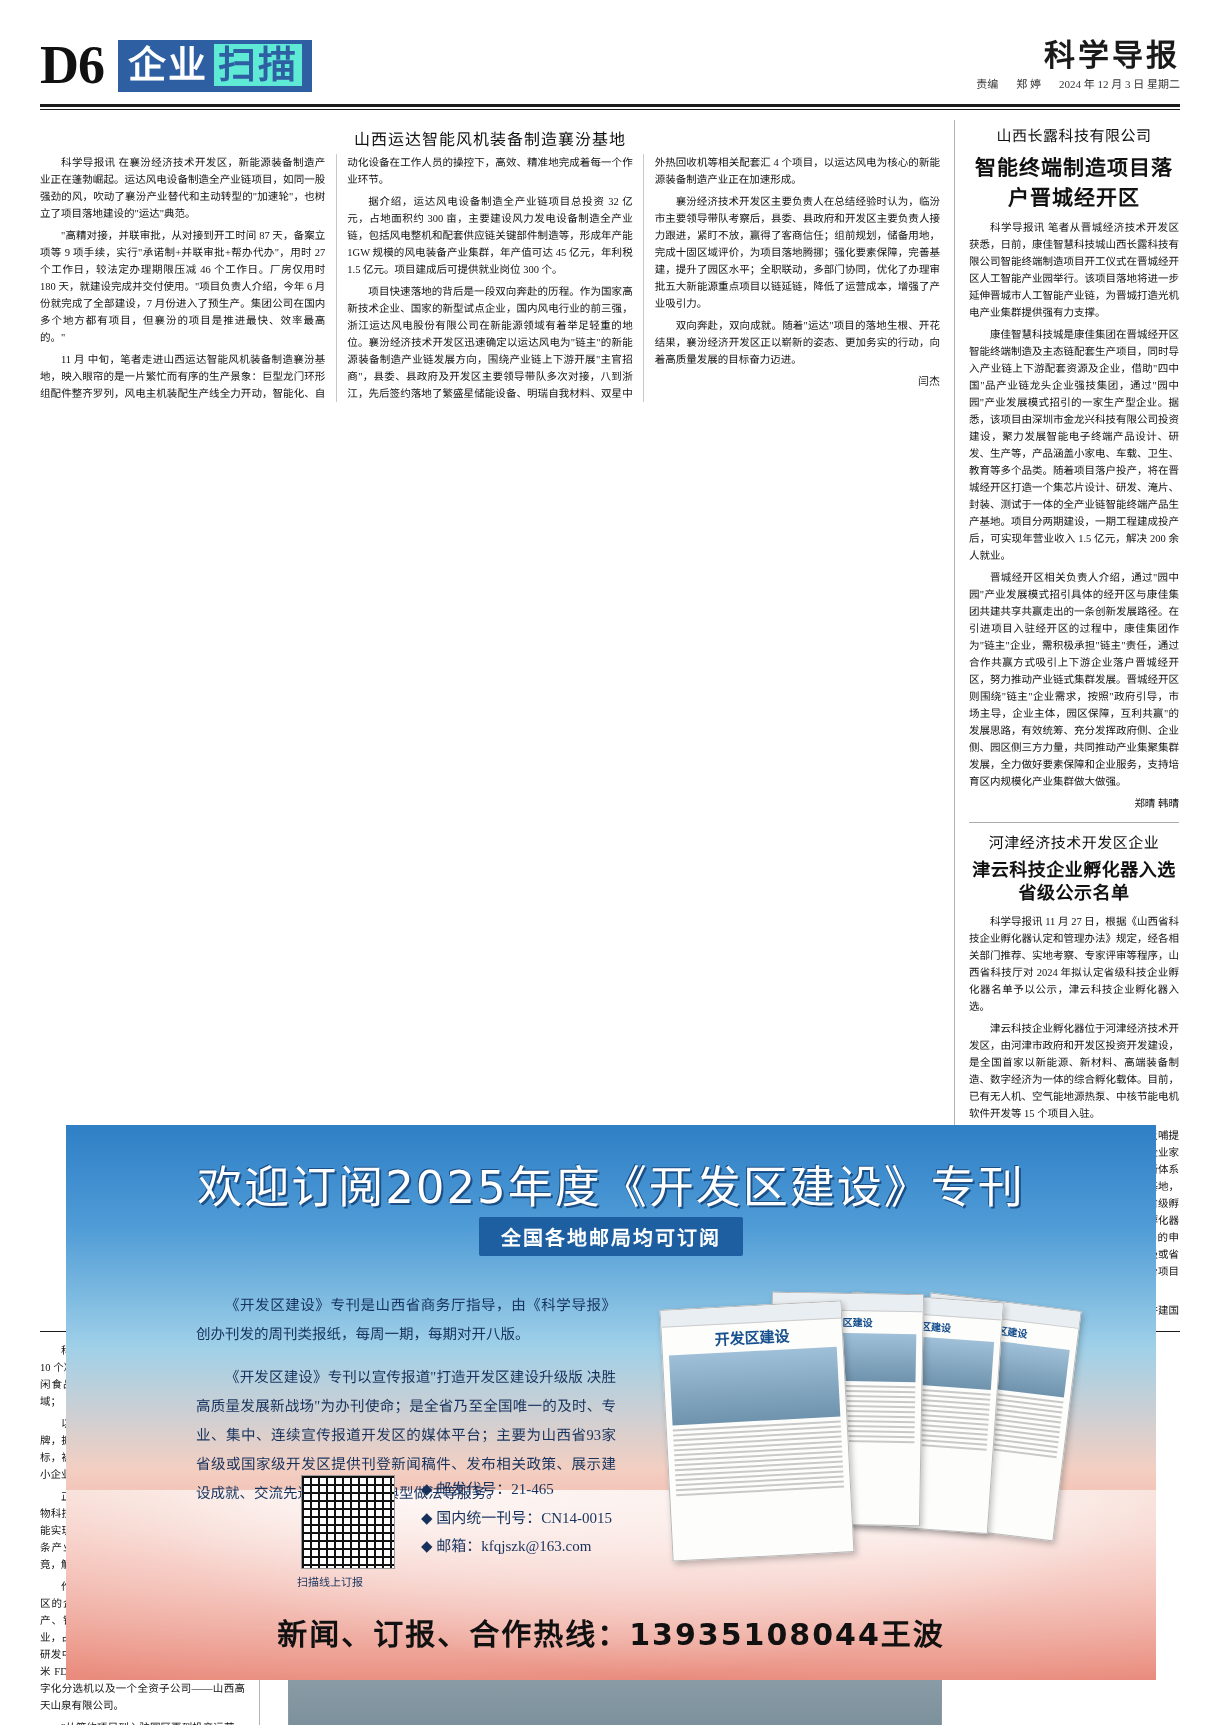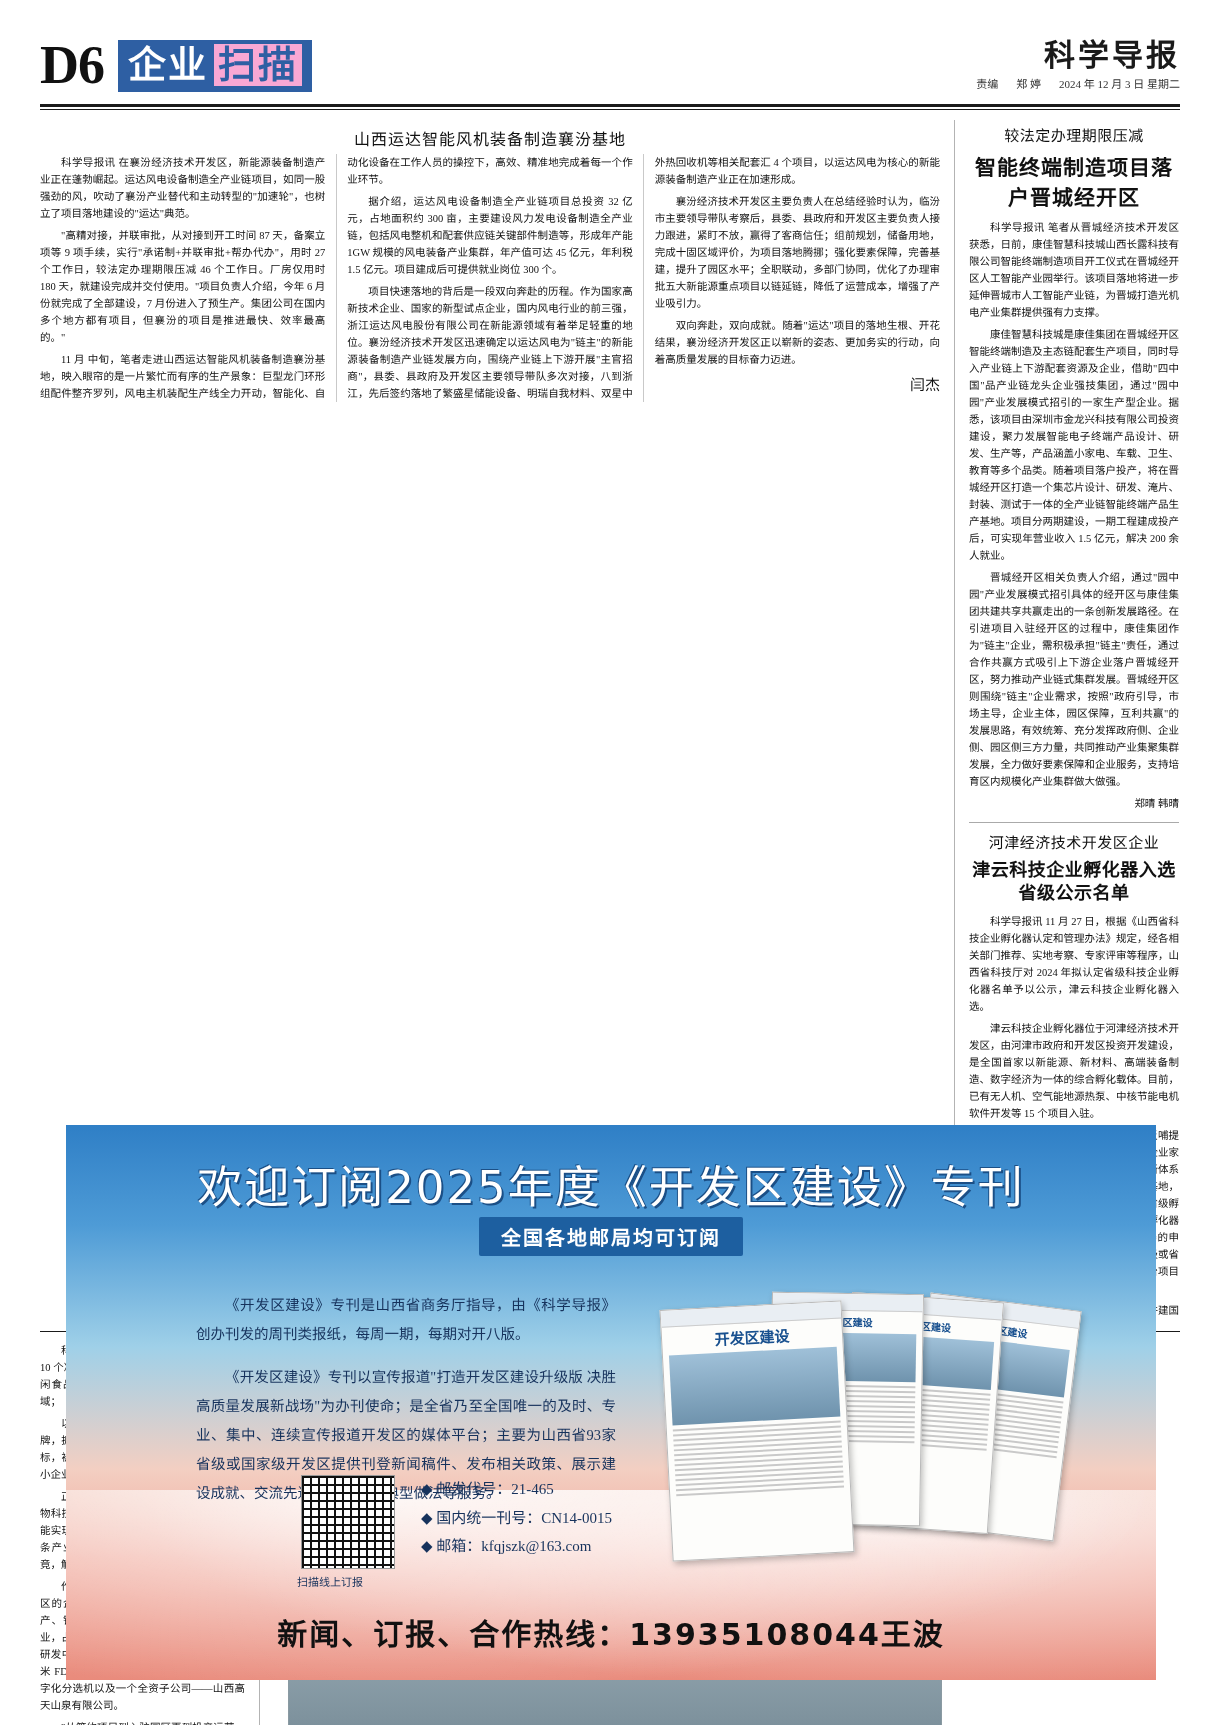--- a/index.html
+++ b/index.html
@@ -23,21 +23,21 @@
     font-family:"Liberation Serif",serif;
     font-size:54px;font-weight:700;letter-spacing:-1px;color:#111;line-height:1;
   }
   .section-badge{
     background:#2e5fa3;color:#fff;padding:4px 10px 6px 10px;
     font-family:"DejaVu Sans","Liberation Sans",sans-serif;
     font-weight:700;font-size:38px;letter-spacing:2px;line-height:1;
     display:flex;align-items:center;gap:6px;
   }
   .badge-part2{
-    background:#f9a8d4;color:#2e5fa3;padding:2px 4px;
+    background:#5eead4;color:#2e5fa3;padding:2px 4px;
   }
   .mast-right{display:flex;flex-direction:column;align-items:flex-end;gap:4px;}
   .paper-name{
     font-size:31px;font-weight:700;letter-spacing:3px;color:#1a1a1a;
     font-family:"DejaVu Serif",serif;line-height:1;
   }
   .mast-meta{font-size:11px;color:#333;display:flex;gap:18px;align-items:center;}
   .mast-rule{position:absolute;left:40px;top:104px;width:1140px;height:3px;background:#1a1a1a;}
   .mast-rule2{position:absolute;left:40px;top:109px;width:1140px;height:1px;background:#1a1a1a;}
 
@@ -53,21 +53,21 @@
   .kicker{
     text-align:center;font-size:16px;letter-spacing:1px;margin:6px 0 4px 0;color:#111;
   }
   .headline-main{
     text-align:center;font-size:46px;font-weight:700;letter-spacing:2px;
     font-family:"DejaVu Sans","Liberation Sans",sans-serif;margin:6px 0 14px 0;color:#000;
   }
   .cols3{column-count:3;column-gap:22px;column-rule:1px solid #c9c9c9;
     font-size:10.5px;line-height:1.62;text-align:justify;}
   .cols3 p{margin:0 0 5px 0;text-indent:2em;}
-  .sign{text-align:right;margin-top:4px;font-size:15px;}
+  .sign{text-align:right;margin-top:4px;font-size:11px;}
 
   
   .rail-company{font-size:15px;text-align:center;margin:4px 0 6px 0;letter-spacing:.5px;}
   .rail-head{font-size:21px;font-weight:700;text-align:center;letter-spacing:1px;
     font-family:"DejaVu Sans","Liberation Sans",sans-serif;margin:2px 0 8px 0;}
   .rail-body{font-size:10.5px;line-height:1.62;text-align:justify;}
   .rail-body p{margin:0 0 5px 0;text-indent:2em;}
   .rail-sign{text-align:right;font-size:10.5px;margin-top:2px;}
   .rail-divider{height:1px;background:#aaa;margin:10px 0 8px 0;}
   .rail-head2{font-size:18px;font-weight:700;text-align:center;letter-spacing:.5px;
@@ -201,21 +201,21 @@
           <p>项目快速落地的背后是一段双向奔赴的历程。作为国家高新技术企业、国家的新型试点企业，国内风电行业的前三强，浙江运达风电股份有限公司在新能源领域有着举足轻重的地位。襄汾经济技术开发区迅速确定以运达风电为"链主"的新能源装备制造产业链发展方向，围绕产业链上下游开展"主官招商"，县委、县政府及开发区主要领导带队多次对接，八到浙江，先后签约落地了繁盛星储能设备、明瑞自我材料、双星中外热回收机等相关配套汇 4 个项目，以运达风电为核心的新能源装备制造产业正在加速形成。</p>
           <p>襄汾经济技术开发区主要负责人在总结经验时认为，临汾市主要领导带队考察后，县委、县政府和开发区主要负责人接力跟进，紧盯不放，赢得了客商信任；组前规划，储备用地，完成十固区域评价，为项目落地腾挪；强化要素保障，完善基建，提升了园区水平；全职联动，多部门协同，优化了办理审批五大新能源重点项目以链延链，降低了运营成本，增强了产业吸引力。</p>
           <p>双向奔赴，双向成就。随着"运达"项目的落地生根、开花结果，襄汾经济开发区正以崭新的姿态、更加务实的行动，向着高质量发展的目标奋力迈进。</p>
           <div class="sign">闫杰</div>
         </div>
       </div>
 
       <div class="vrule"></div>
 
       <div class="top-right">
-        <div class="rail-company">较法定办理期限压减</div>
+        <div class="rail-company">山西长露科技有限公司</div>
         <div class="rail-head">智能终端制造项目落户晋城经开区</div>
         <div class="rail-body">
           <p>科学导报讯 笔者从晋城经济技术开发区获悉，日前，康佳智慧科技城山西长露科技有限公司智能终端制造项目开工仪式在晋城经开区人工智能产业园举行。该项目落地将进一步延伸晋城市人工智能产业链，为晋城打造光机电产业集群提供强有力支撑。</p>
           <p>康佳智慧科技城是康佳集团在晋城经开区智能终端制造及主态链配套生产项目，同时导入产业链上下游配套资源及企业，借助"四中国"品产业链龙头企业强技集团，通过"园中园"产业发展模式招引的一家生产型企业。据悉，该项目由深圳市金龙兴科技有限公司投资建设，聚力发展智能电子终端产品设计、研发、生产等，产品涵盖小家电、车载、卫生、教育等多个品类。随着项目落户投产，将在晋城经开区打造一个集芯片设计、研发、淹片、封装、测试于一体的全产业链智能终端产品生产基地。项目分两期建设，一期工程建成投产后，可实现年营业收入 1.5 亿元，解决 200 余人就业。</p>
           <p>晋城经开区相关负责人介绍，通过"园中园"产业发展模式招引具体的经开区与康佳集团共建共享共赢走出的一条创新发展路径。在引进项目入驻经开区的过程中，康佳集团作为"链主"企业，需积极承担"链主"责任，通过合作共赢方式吸引上下游企业落户晋城经开区，努力推动产业链式集群发展。晋城经开区则围绕"链主"企业需求，按照"政府引导，市场主导，企业主体，园区保障，互利共赢"的发展思路，有效统筹、充分发挥政府侧、企业侧、园区侧三方力量，共同推动产业集聚集群发展，全力做好要素保障和企业服务，支持培育区内规模化产业集群做大做强。</p>
           <div class="rail-sign">郑晴 韩晴</div>
         </div>
         <div class="rail-divider"></div>
         <div class="rail-company">河津经济技术开发区企业</div>
         <div class="rail-head2">津云科技企业孵化器入选省级公示名单</div>

